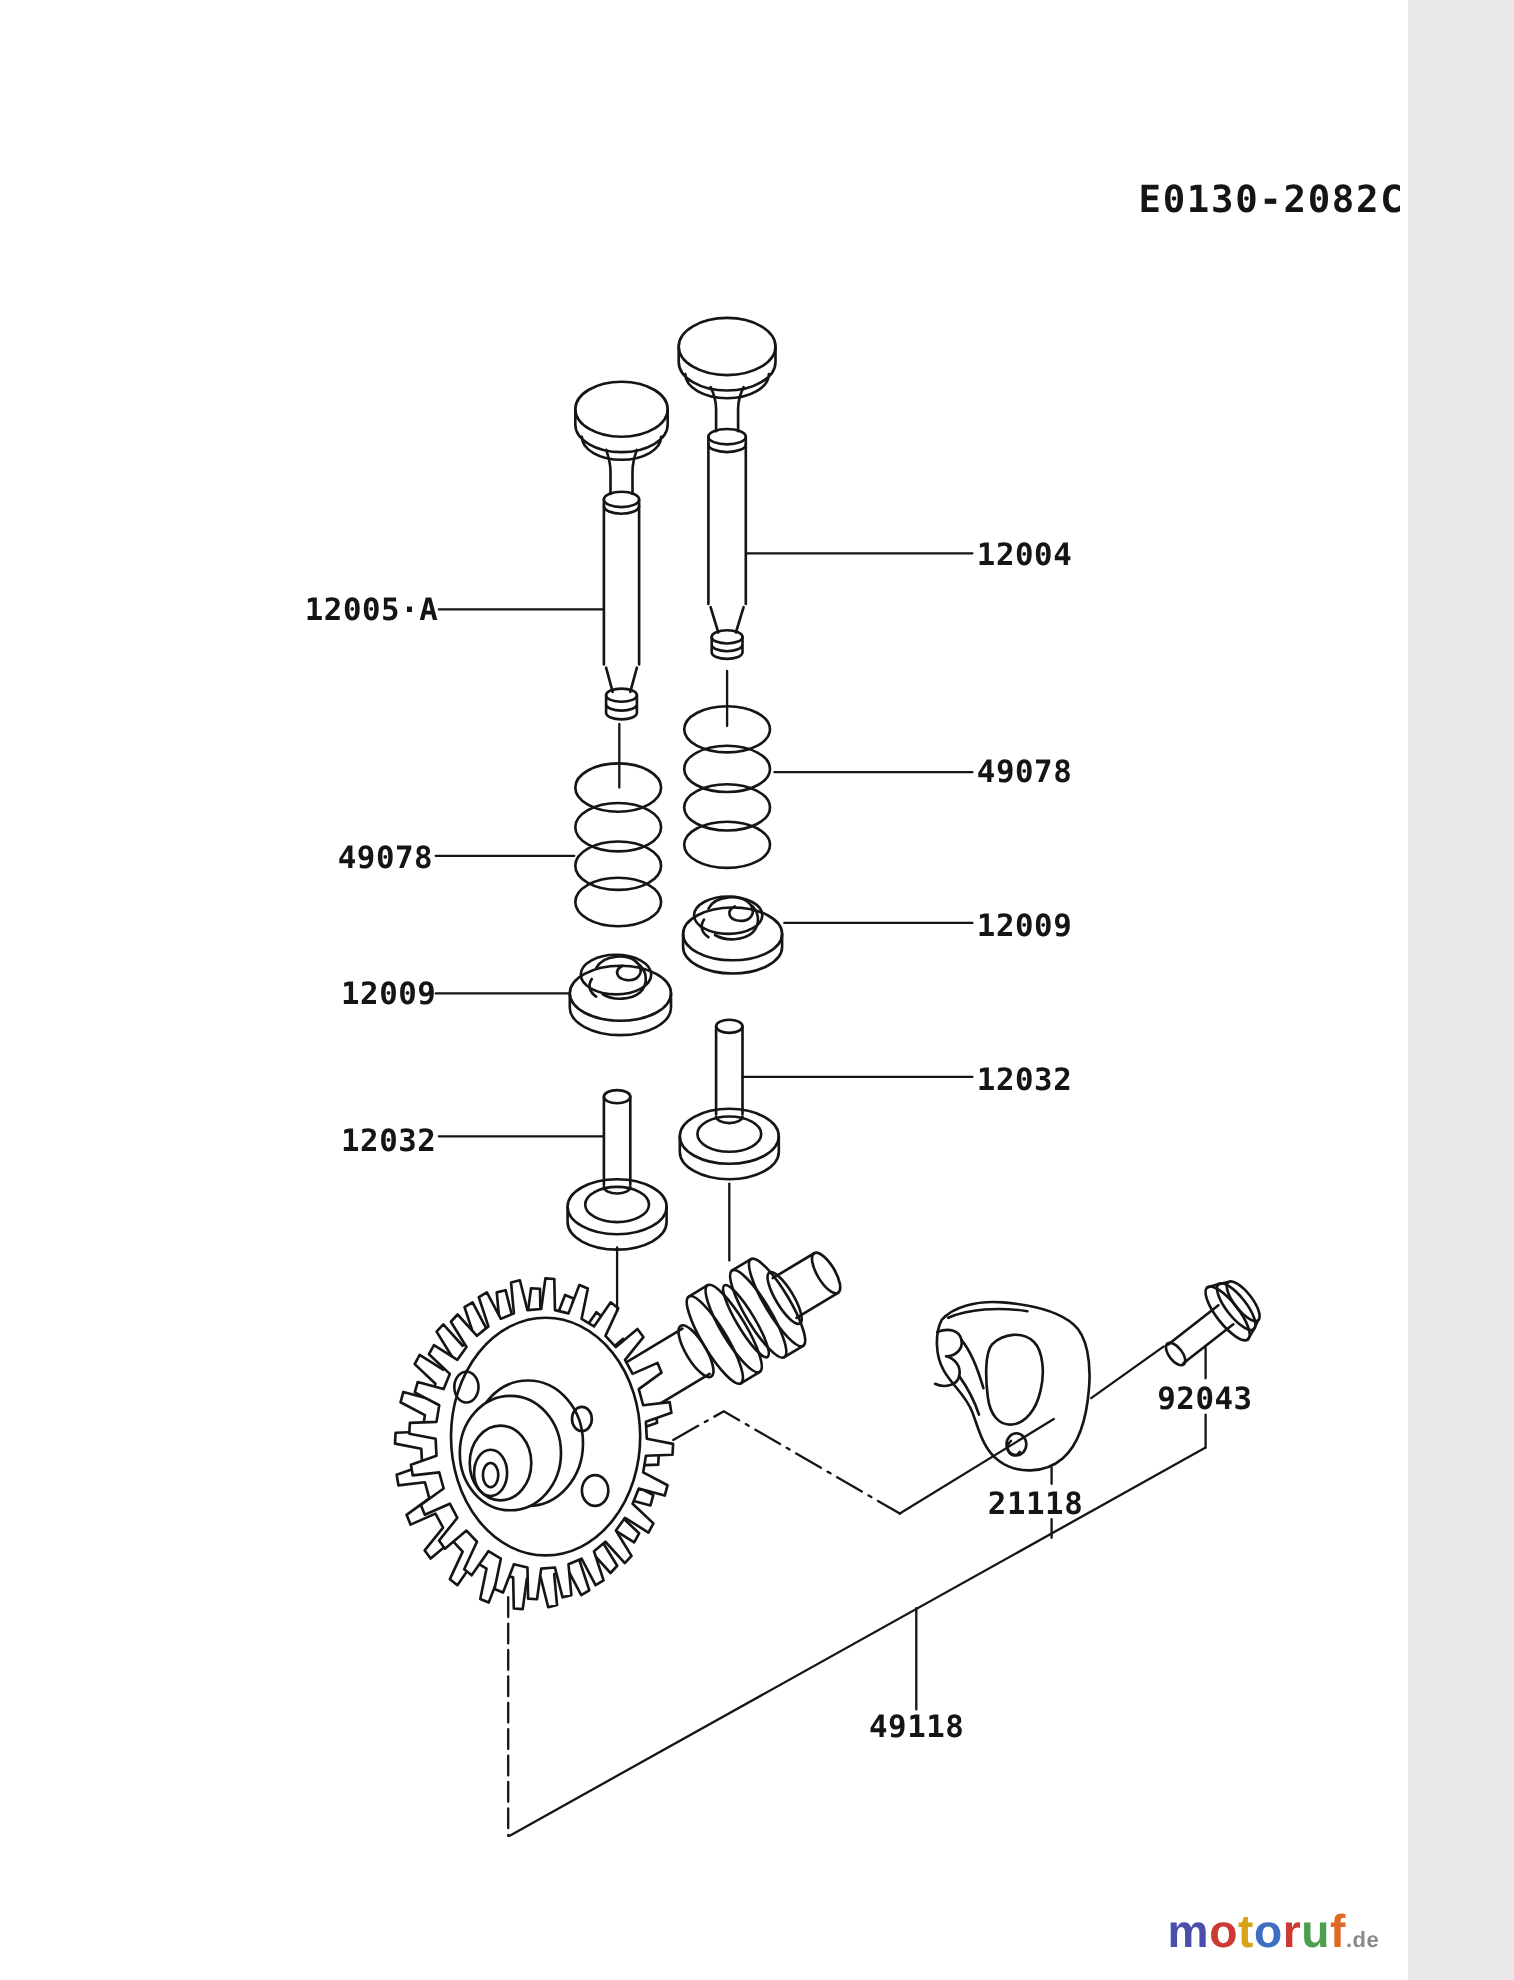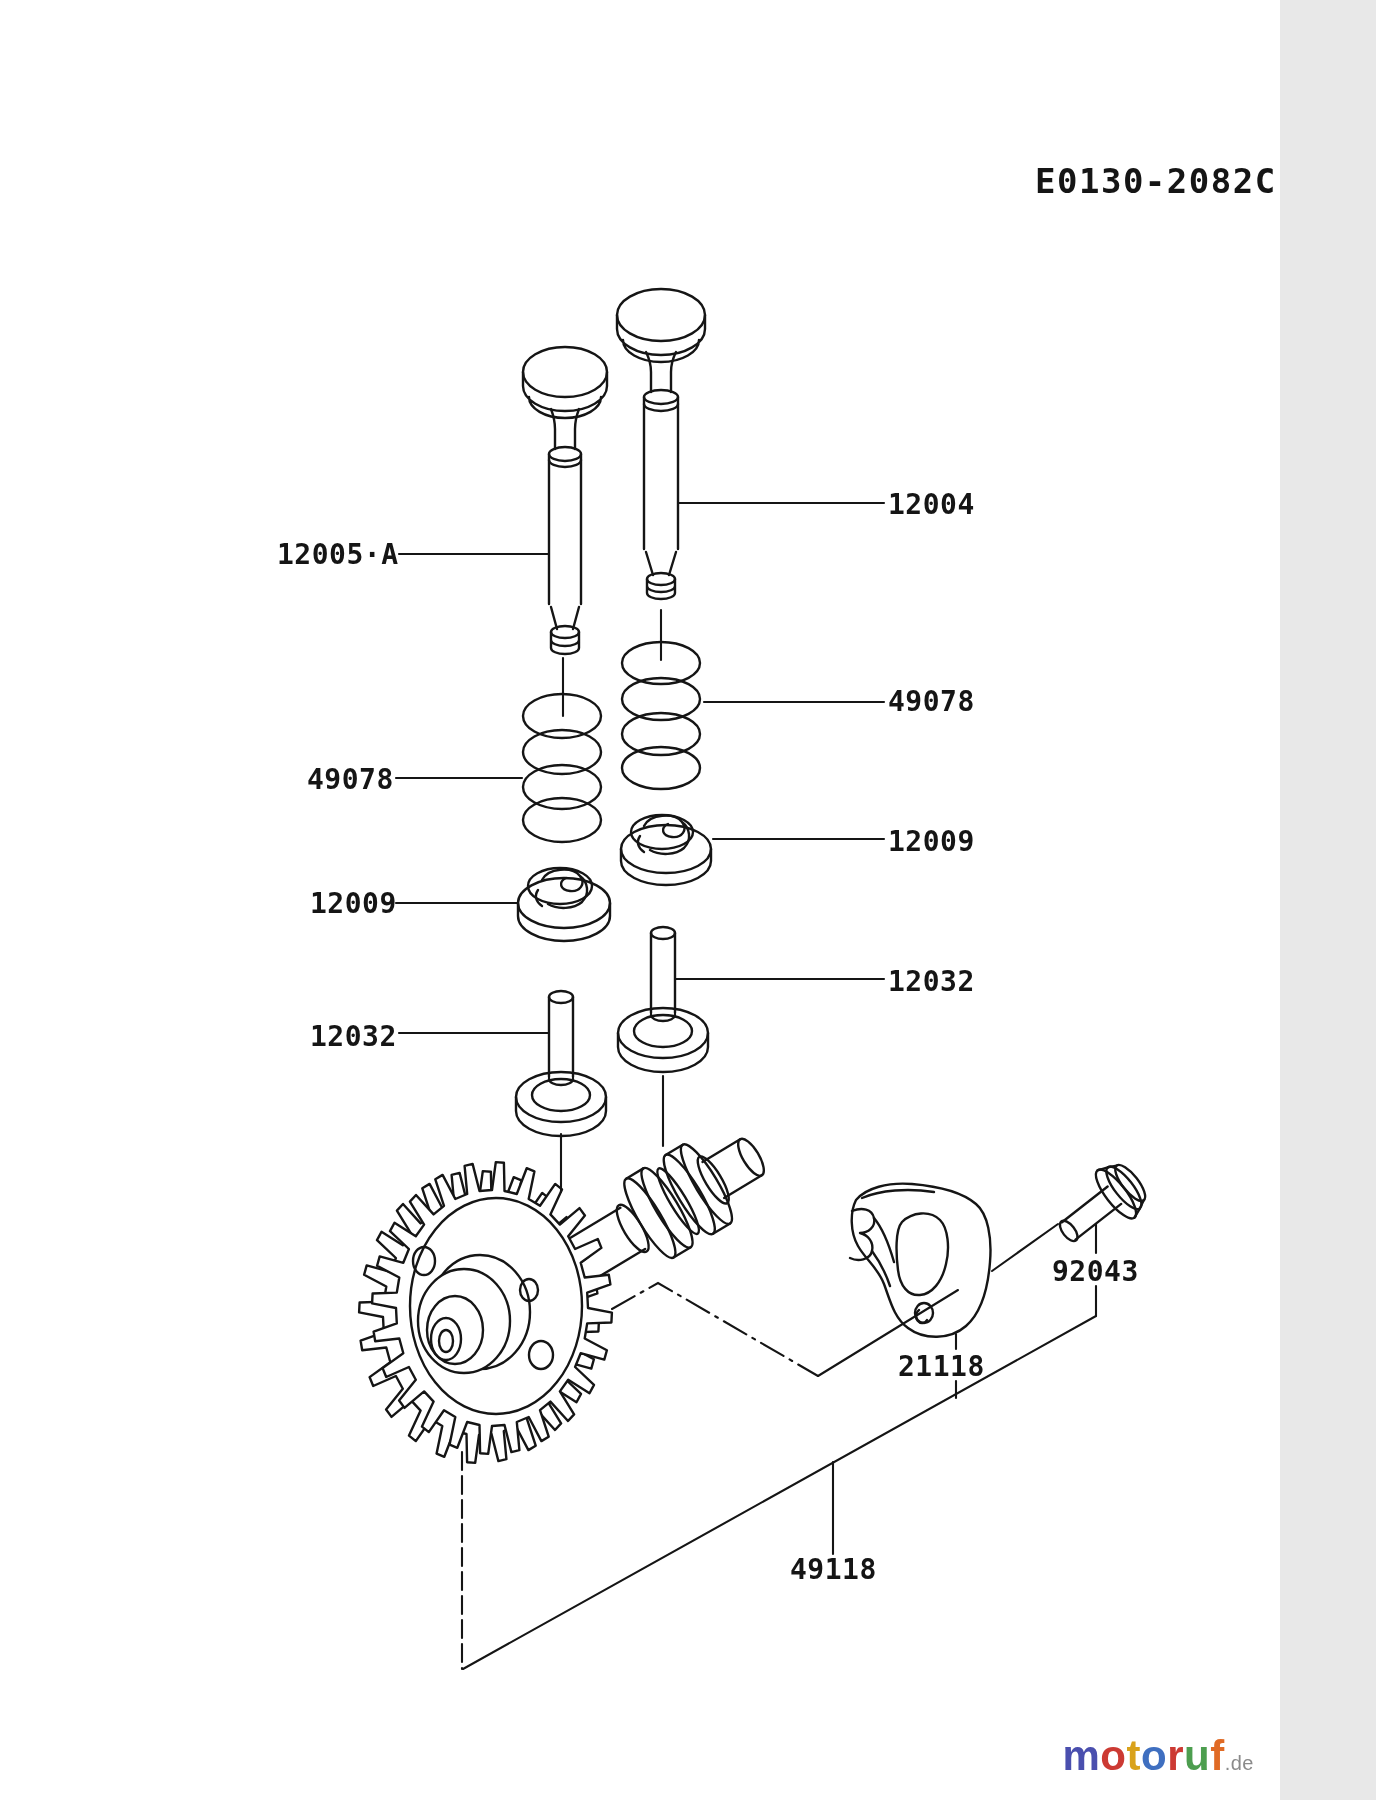--- a/index.html
+++ b/index.html
@@ -32,21 +32,21 @@
     display:flex;
     align-items:baseline;
     font-family:"Liberation Sans", sans-serif;
     font-weight:800;
     font-size:42px;
     letter-spacing:0.5px;
     user-select:none;
   }
   .watermark .tld{
     font-size:20px;
-    font-weight:400;
+    font-weight:700;
   }
 </style>
 </head>
 <body>
 
 <div class="page">
 
 <svg width="1376" height="1800" viewBox="0 0 1376 1800">
   <g stroke="#151515" fill="none" stroke-width="2.4" stroke-linecap="round" stroke-linejoin="round">
 

